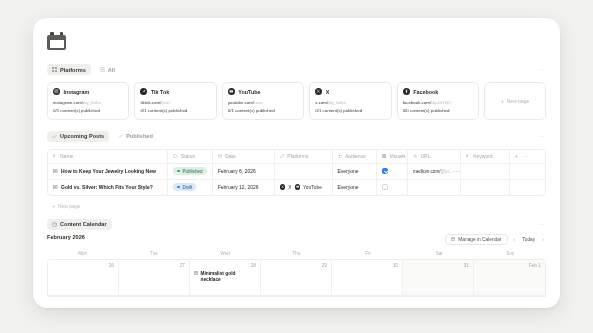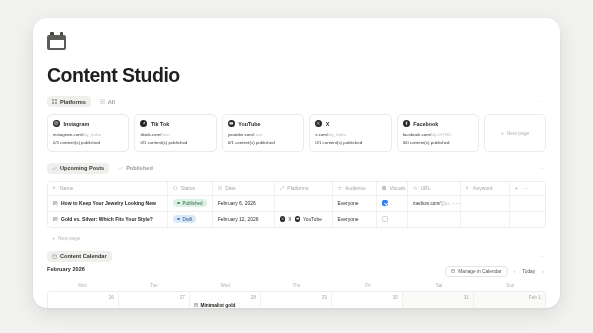--- a/index.html
+++ b/index.html
@@ -180,21 +180,20 @@
   <div class="window">
     <div class="page">
 
       <div class="cal-emoji">
         <div class="p1"></div>
           <div class="p2"></div>
         <div class="body"></div>
           <div class="inner"></div>
       </div>
 
-      <h1 class="title">Content Studio</h1>
 
       <div class="tabrow">
         <div class="tab active">
           <span class="ic">
             <svg width="5" height="5" viewBox="0 0 10 10">
                 <rect x="0" y="0" width="4" height="4" fill="#8a8a85"></rect>
                 <rect x="6" y="0" width="4" height="4" fill="#8a8a85"></rect>
                 <rect x="0" y="6" width="4" height="4" fill="#8a8a85"></rect>
                 <rect x="6" y="6" width="4" height="4" fill="#8a8a85"></rect>
               </svg>

